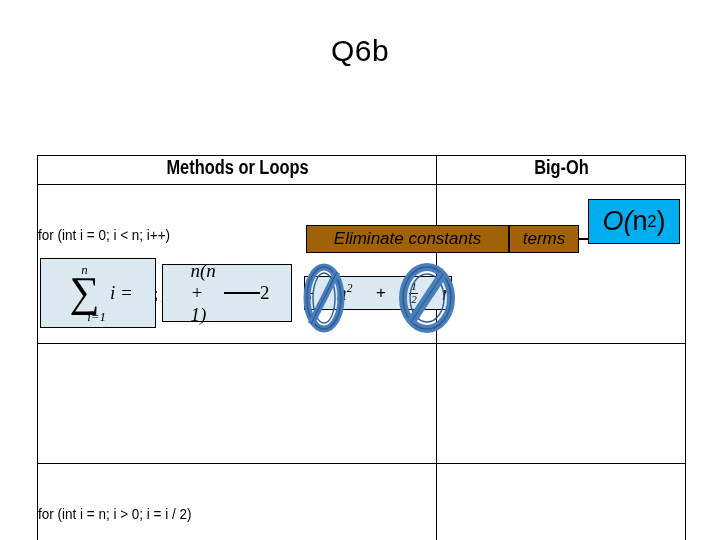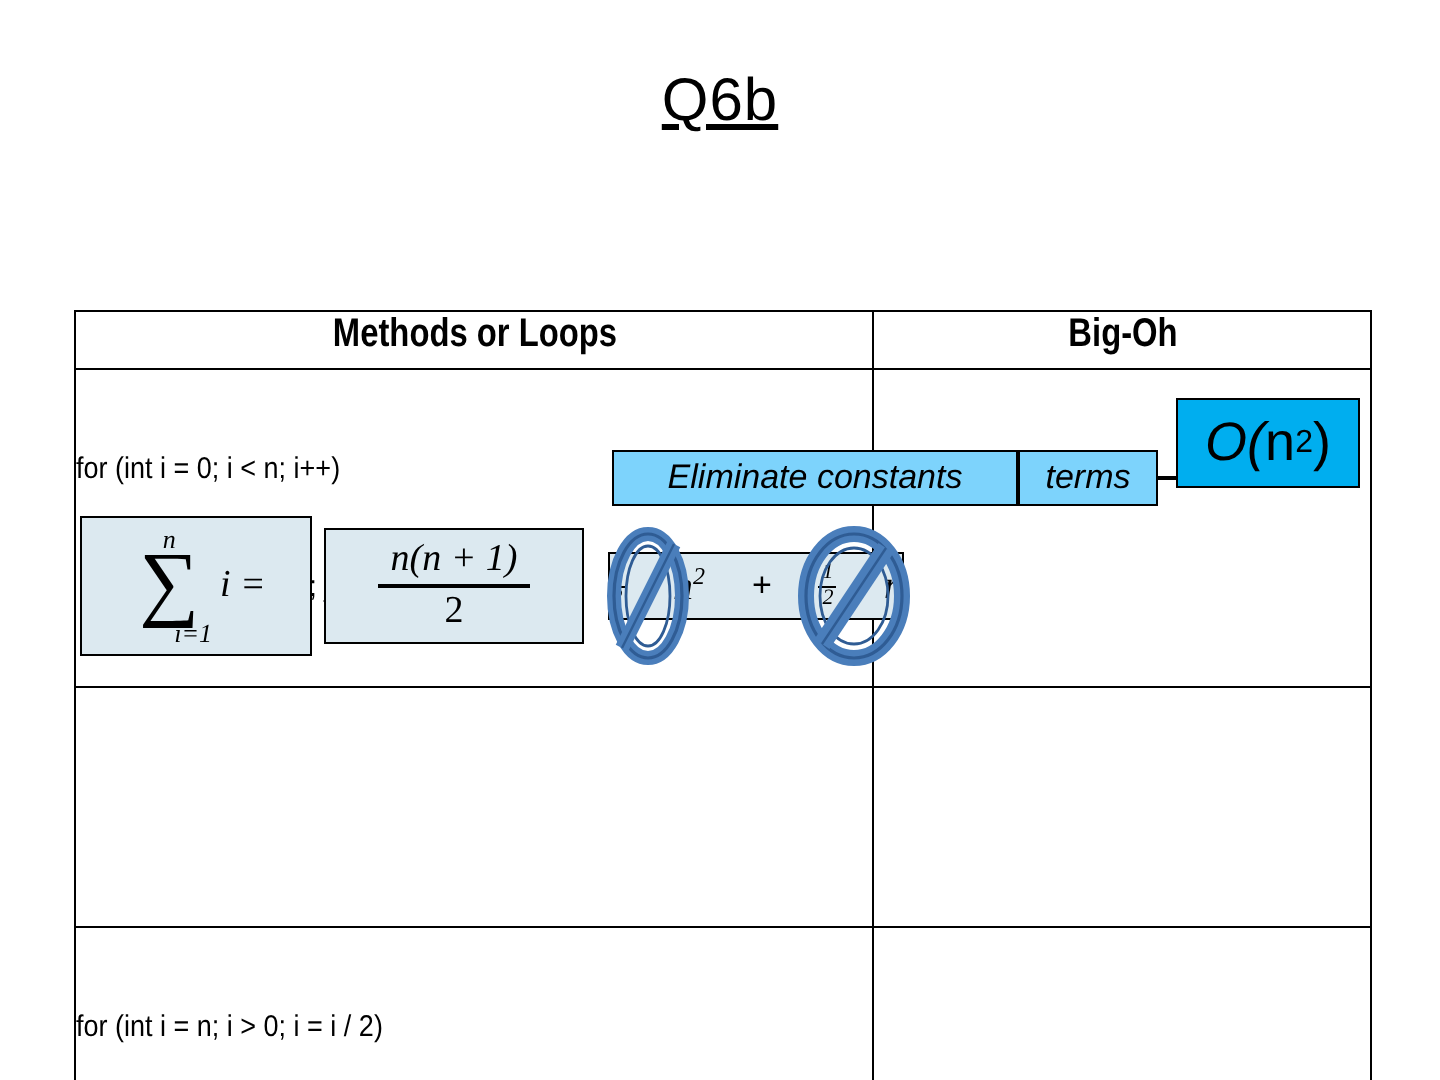--- a/index.html
+++ b/index.html
@@ -20,21 +20,20 @@
   #slide-title {
     position: absolute;
     left: 0;
     top: 34px;
     width: 720px;
     text-align: center;
     font-size: 30px;
     font-weight: 400;
     letter-spacing: 0.5px;
     color: #000;
-    text-decoration: underline;
   }
 
   
   #big-oh-table {
     position: absolute;
     left: 37px;
     top: 155px;
     width: 648px;
     border-collapse: collapse;
     table-layout: fixed;
@@ -126,21 +125,21 @@
     height: 58px;
     background: #dce9f0;
     border: 1px solid #000;
     box-sizing: border-box;
     display: flex;
     align-items: center;
     justify-content: center;
   }
   .frac {
     display: flex;
-    flex-direction: column;
+    flex-direction: row;
     align-items: center;
     font-family: "Liberation Serif", serif;
     font-style: italic;
     font-size: 19px;
     line-height: 1.15;
   }
   .frac-num { padding: 0 6px; }
   .frac-bar {
     width: 100%;
     height: 1.5px;
@@ -190,21 +189,21 @@
 
   
   .no-sign {
     position: absolute;
     pointer-events: none;
   }
 
   
   .callout {
     position: absolute;
-    background: #7dd3fc;
+    background: #a16207;
     border: 1px solid #000;
     box-sizing: border-box;
     display: flex;
     align-items: center;
     justify-content: center;
     font-style: italic;
     font-size: 17px;
     font-family: "Liberation Sans", sans-serif;
     white-space: nowrap;
   }

